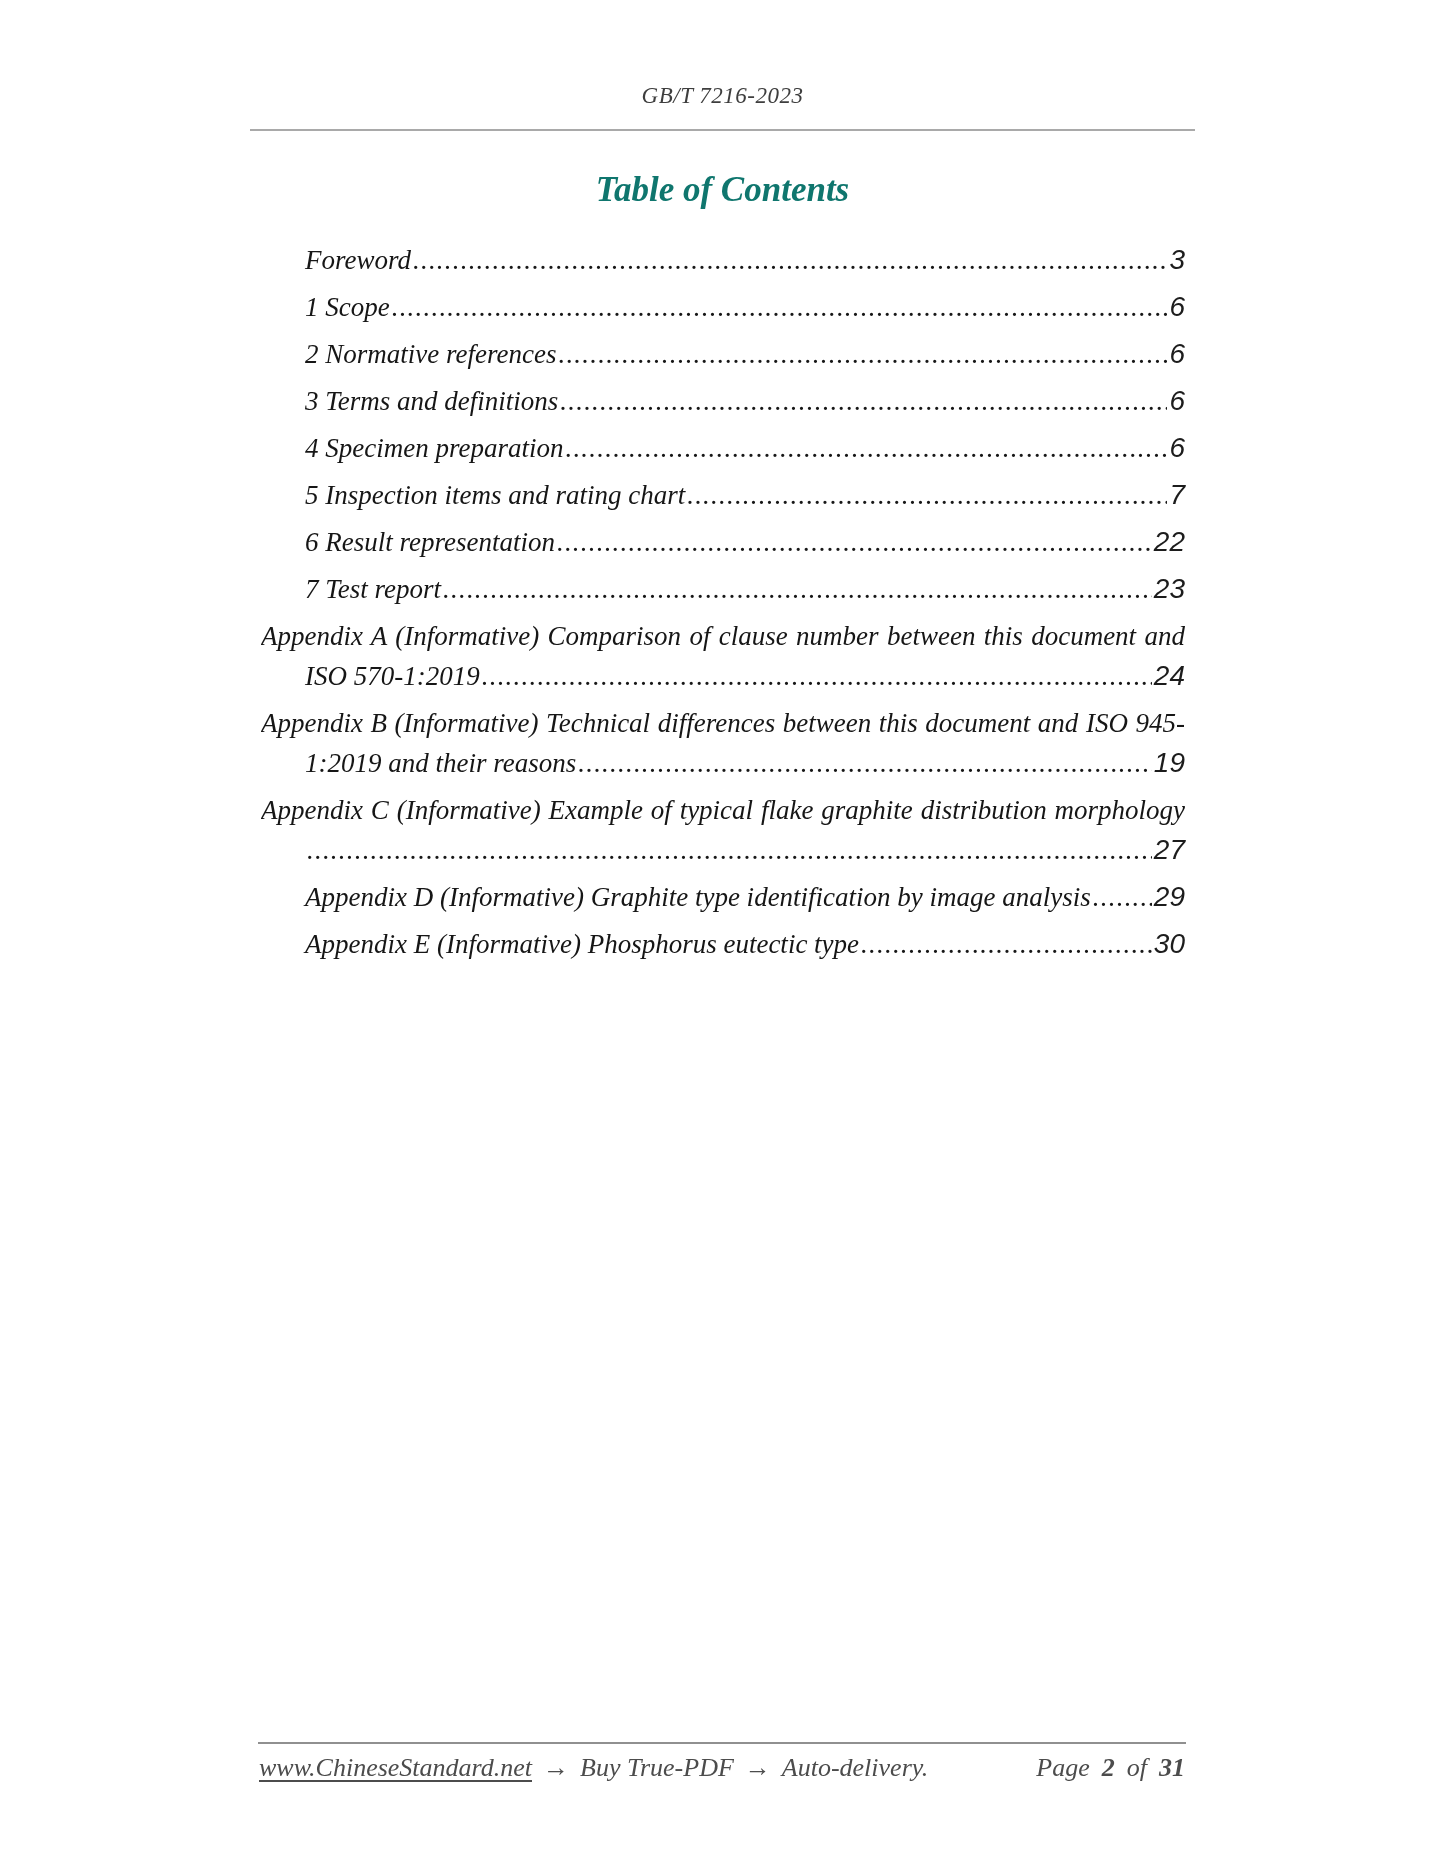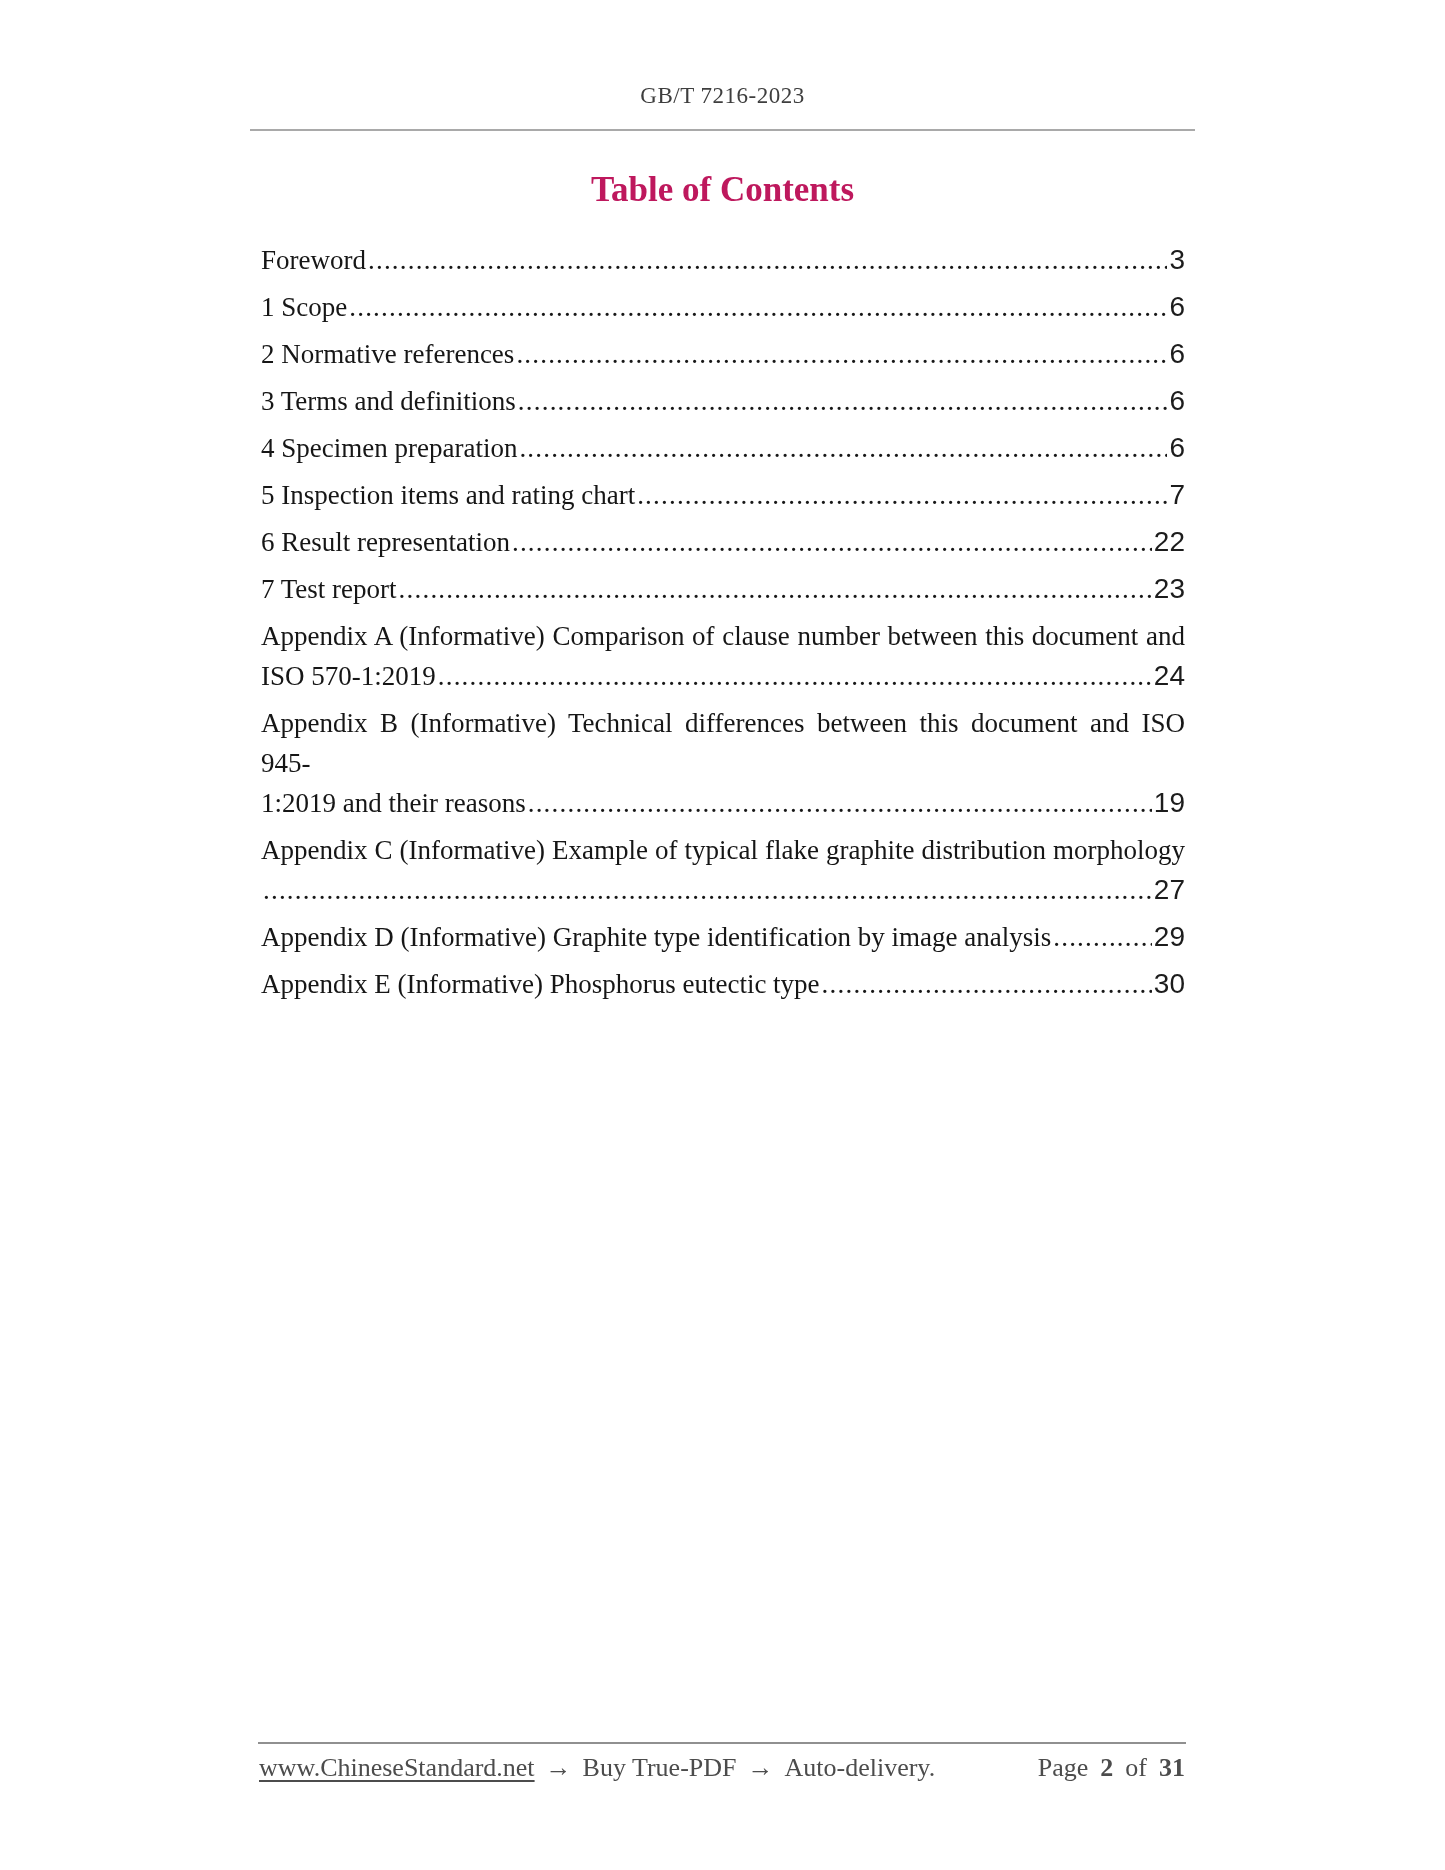--- a/index.html
+++ b/index.html
@@ -4,20 +4,21 @@
 <style>
   html, body { margin: 0; padding: 0; background: #ffffff; }
   .page {
     position: relative;
     width: 1445px;
     height: 1870px;
     background: #ffffff;
     overflow: hidden;
     font-family: "Liberation Serif", "DejaVu Serif", serif;
     color: #1a1a1a;
+    font-style: italic;
   }
 
   
   .doc-header {
     position: absolute;
     top: 83px; left: 0; right: 0;
     text-align: center;
     font-size: 23px;
     color: #3e3e3e;
     letter-spacing: 0.5px;
@@ -29,35 +30,35 @@
     border-top: 2px solid #a9a9a9;
   }
 
   
   .page-title {
     position: absolute;
     top: 170px; left: 0; right: 0;
     text-align: center;
     font-size: 35px;
     font-weight: 700;
-    color: #be185d;
+    color: #0f766e;
   }
 
   
   .toc {
     position: absolute;
     top: 240px; left: 261px;
     width: 924px;
     font-size: 27px;
     line-height: 40px;
     color: #161616;
   }
   .entry { margin-bottom: 7px; }
   .row { display: flex; align-items: baseline; }
-  .label { white-space: nowrap; }
+  .label { white-space: nowrap; margin-left: 44px; }
   .dots {
     flex: 1 1 auto;
     overflow: hidden;
     white-space: nowrap;
     letter-spacing: 1.2px;
     padding-left: 2px;
     min-width: 8px;
   }
   .pg {
     font-family: "Liberation Sans", "DejaVu Sans", sans-serif;

